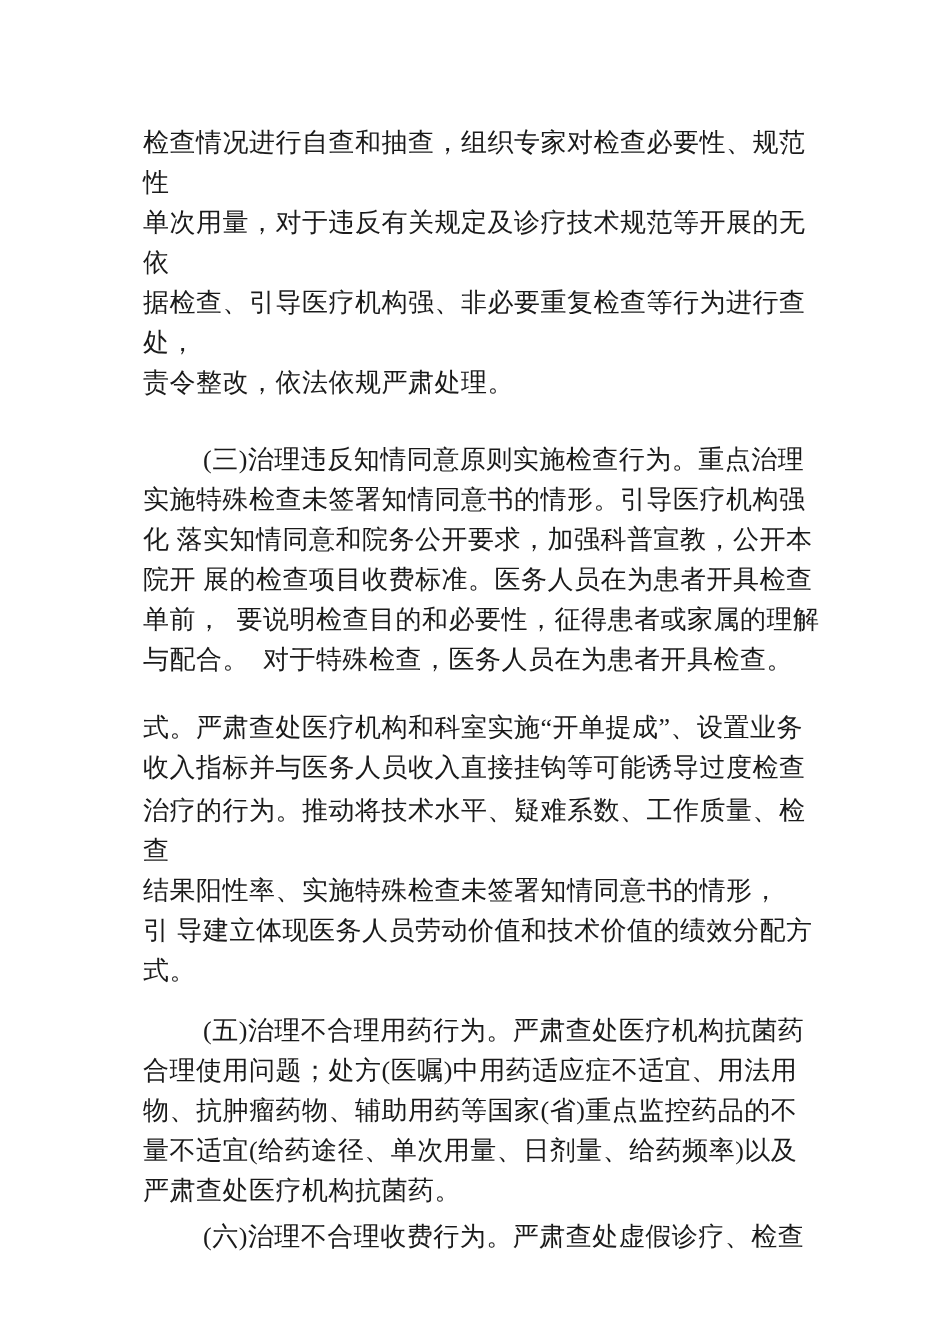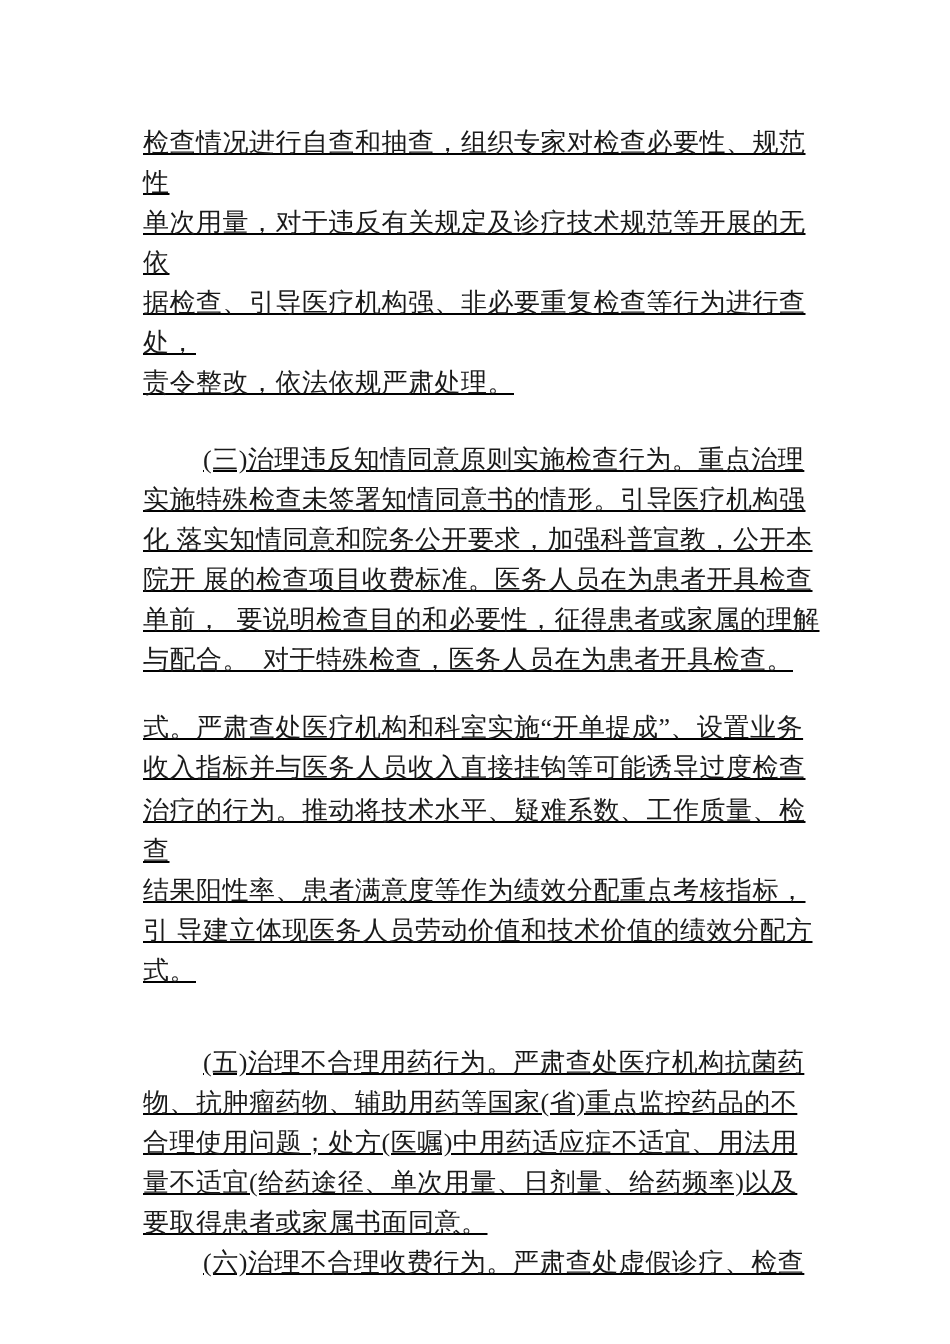--- a/index.html
+++ b/index.html
@@ -13,43 +13,42 @@
     overflow: hidden;
     font-family: "Liberation Serif", "DejaVu Serif", serif;
   }
   .page {
     position: relative;
     width: 950px;
     height: 1344px;
     background: #ffffff;
     box-sizing: border-box;
     padding: 123px 12px 0 143px;
-    text-decoration: underline;
   }
   .para {
     width: 680px;
   }
   .line {
     font-size: 26px;
     line-height: 40px;
     color: #1a1a1a;
     letter-spacing: 0.5px;
     white-space: pre-wrap;
     text-align: left;
   }
   
   .line.indent {
     text-indent: 60px;
   }
   
   .para.gap-b { margin-top: 37px; }
   .para.gap-c { margin-top: 28px; }
   .para.gap-d { margin-top: 3px;  }
-  .para.gap-e { margin-top: 52px; }
-  .para.gap-f {  }
+  .para.gap-e { margin-top: 20px; }
+  .para.gap-f { margin-top: 6px;  }
 </style>
 </head>
 <body>
 
 <div class="page">
 
   <section class="para">
     <div class="line">检查情况进行自查和抽查，组织专家对检查必要性、规范性</div>
     <div class="line">单次用量，对于违反有关规定及诊疗技术规范等开展的无依</div>
     <div class="line">据检查、引导医疗机构强、非必要重复检查等行为进行查处，</div>
@@ -65,30 +64,30 @@
     <div class="line">与配合。  对于特殊检查，医务人员在为患者开具检查。</div>
   </section>
 
   <section class="para gap-c">
     <div class="line">式。严肃查处医疗机构和科室实施“开单提成”、设置业务</div>
     <div class="line">收入指标并与医务人员收入直接挂钩等可能诱导过度检查</div>
   </section>
 
   <section class="para gap-d">
     <div class="line">治疗的行为。推动将技术水平、疑难系数、工作质量、检查</div>
-    <div class="line">结果阳性率、患者满意度等作为绩效分配重点考核指标，</div>
+    <div class="line">结果阳性率、实施特殊检查未签署知情同意书的情形，</div>
     <div class="line">引 导建立体现医务人员劳动价值和技术价值的绩效分配方</div>
     <div class="line">式。</div>
   </section>
 
   <section class="para gap-e">
     <div class="line indent">(五)治理不合理用药行为。严肃查处医疗机构抗菌药</div>
+    <div class="line">合理使用问题；处方(医嘱)中用药适应症不适宜、用法用</div>
     <div class="line">物、抗肿瘤药物、辅助用药等国家(省)重点监控药品的不</div>
-    <div class="line">合理使用问题；处方(医嘱)中用药适应症不适宜、用法用</div>
     <div class="line">量不适宜(给药途径、单次用量、日剂量、给药频率)以及</div>
-    <div class="line">要取得患者或家属书面同意。</div>
+    <div class="line">严肃查处医疗机构抗菌药。</div>
   </section>
 
   <section class="para gap-f">
     <div class="line indent">(六)治理不合理收费行为。严肃查处虚假诊疗、检查</div>
   </section>
 
 </div>
 
 </body></html>

